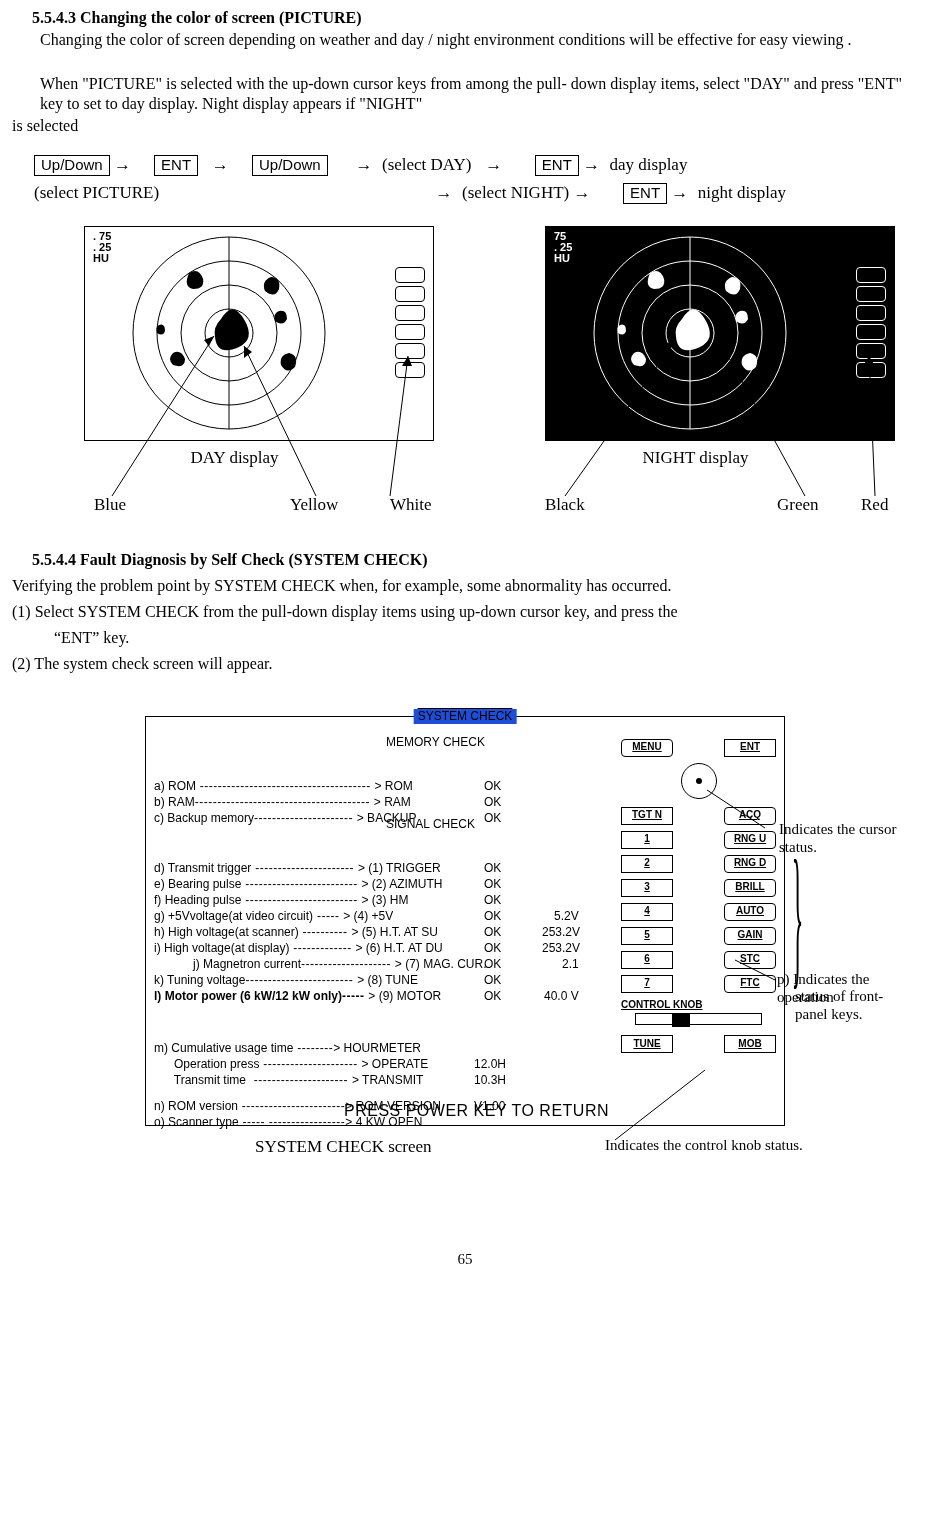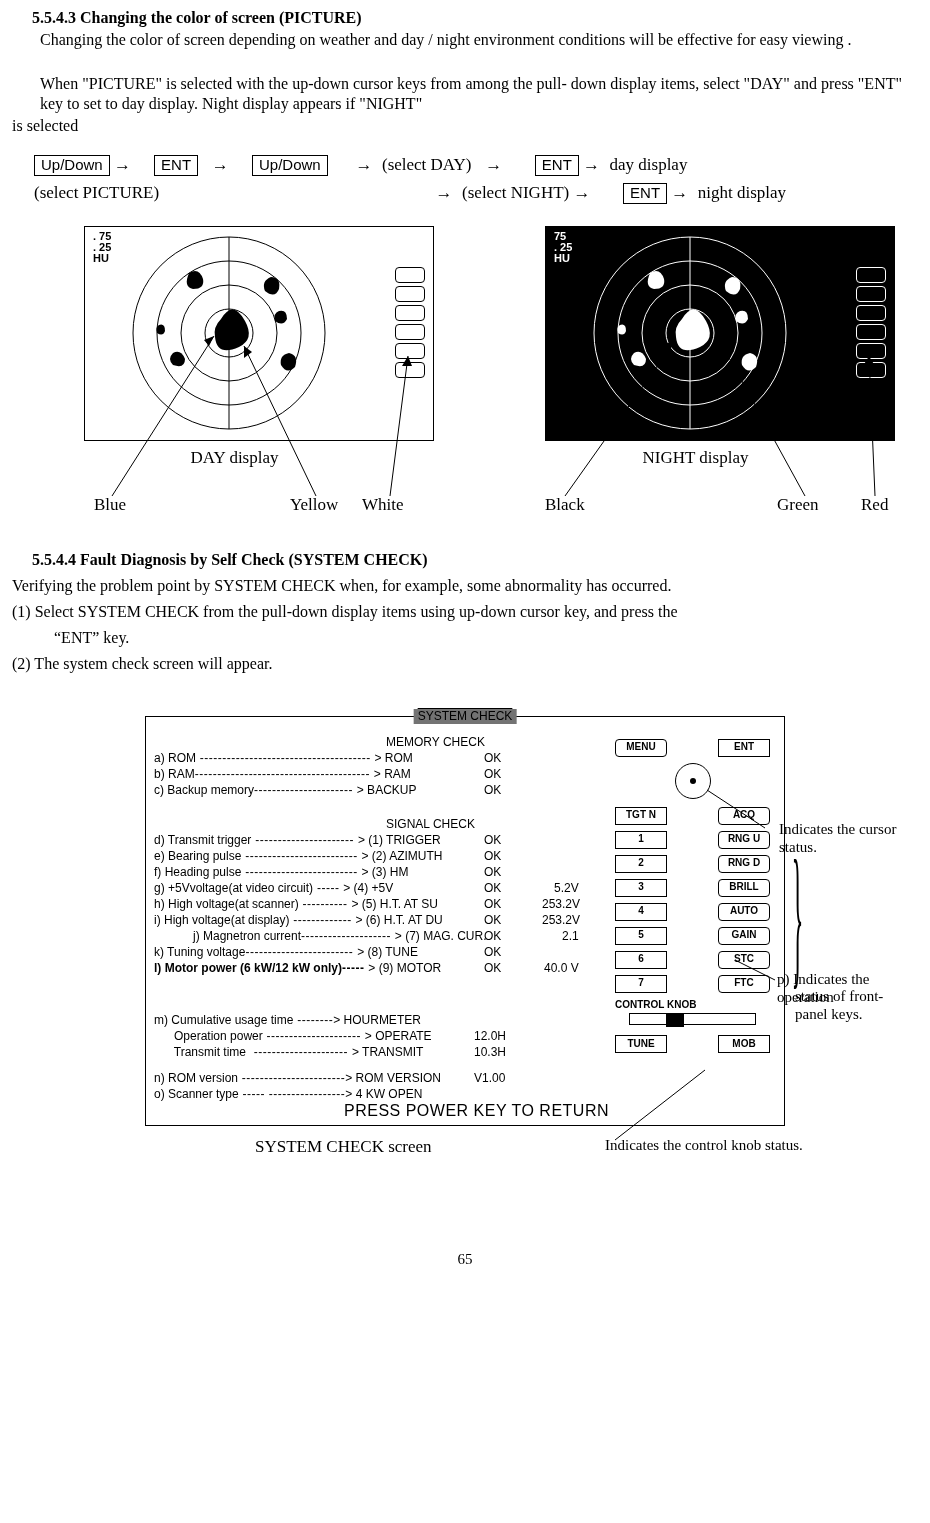--- a/index.html
+++ b/index.html
@@ -35,29 +35,29 @@
   .callouts { position:absolute; top:268px; left:0; width:100%; font-size:17px; }
   .callouts span { position:absolute; }
 
   
   .step { margin:6px 0 6px 2px; }
   .step-sub { margin-left:44px; }
 
   
   .syschk-fig { position:relative; width:900px; height:470px; margin:36px auto 0 auto; font-family:Arial,Helvetica,sans-serif; font-size:12.5px; }
   .syschk-box { position:absolute; left:130px; top:6px; width:640px; height:410px; border:1px solid #000; }
-  .syschk-title { position:absolute; left:50%; top:-8px; transform:translateX(-50%); background:#737373; padding:0 4px; font-size:12px; text-decoration:overline; }
+  .syschk-title { position:absolute; left:50%; top:-8px; transform:translateX(-50%); background:#1d4ed8; padding:0 4px; font-size:12px; text-decoration:overline; }
   .mem-title   { position:absolute; left:240px; top:18px; font-size:12px; }
   .sig-title   { position:absolute; left:240px; top:100px; font-size:12px; }
-  .rowline { position:absolute; left:8px; white-space:pre; font-size:12px; }
+  .rowline { position:absolute; left:8px; white-space:pre; font-size:12px;margin-top:28px; }
   .rowline .dots { letter-spacing:0.5px; }
   .press-return { position:absolute; right:175px; bottom:4px; font-size:16px; letter-spacing:0.5px; }
 
   
-  .panel { position:absolute; right:14px; top:22px; width:155px; height:370px; }
+  .panel { position:absolute; right:8px; top:22px; width:155px; height:370px;text-decoration:underline; }
   .kbtn { width:52px; height:18px; border:1px solid #000; border-radius:4px; font-size:10px; font-weight:bold; display:flex; align-items:center; justify-content:center; background:#fff; }
   .prow { display:flex; justify-content:space-between; margin-bottom:6px; }
   .panel .dial-wrap { display:flex; justify-content:center; margin:4px 0 8px 0;}
   .panel .dial { width:36px; height:36px; border:1px solid #000; border-radius:50%; position:relative; }
   .panel .dial::after{ content:""; position:absolute; width:6px; height:6px; border-radius:50%; background:#000; left:14px; top:14px; }
   .ctl-label { text-align:left; font-size:10px; font-weight:bold; margin-top:0px; }
   .knob-bar { height:12px; border:1px solid #000; margin:2px 14px 10px 14px; position:relative; }
   .knob-bar::after { content:""; position:absolute; left:36px; top:-1px; width:18px; height:14px; background:#000; }
 
   .note { position:absolute; font-family:"Times New Roman",serif; font-size:15px; }
@@ -143,21 +143,21 @@
       <line x1="28" y1="270" x2="130" y2="110" stroke="#000"></line>
       <polygon points="130,110 120,114 125,120" fill="#000"></polygon>
       <line x1="232" y1="270" x2="160" y2="120" stroke="#000"></line>
       <polygon points="160,120 160,132 168,126" fill="#000"></polygon>
       <line x1="306" y1="270" x2="324" y2="130" stroke="#000"></line>
       <polygon points="324,130 318,140 328,140" fill="#000"></polygon>
     </svg>
     <div class="callouts">
       <span style="left:84px;text-align:center;">Blue</span>
       <span style="left:280px;">Yellow</span>
-      <span style="left:352px;">White</span>
+      <span style="left:380px;">White</span>
     </div>
   </div>
 
   <div class="radar-col">
     <div class="screen night">
       <div class="corner-text">
         <span>75</span><br>
         <span>. 25</span><br>
         <span>HU</span>
       </div>
@@ -224,21 +224,21 @@
     <div class="rowline" style="top:132px;"><span>e) Bearing pulse</span><span class="dots"> ------------------------- </span><span>&gt; (2) AZIMUTH</span><span style="position:absolute;left:330px;">OK</span></div>
     <div class="rowline" style="top:148px;"><span>f) Heading pulse</span><span class="dots"> ------------------------- </span><span>&gt; (3) HM</span><span style="position:absolute;left:330px;">OK</span></div>
     <div class="rowline" style="top:164px;"><span>g) +5Vvoltage(at video circuit)</span><span class="dots"> ----- </span><span>&gt; (4) +5V</span><span style="position:absolute;left:330px;">OK</span><span style="position:absolute;left:400px;">5.2V</span></div>
     <div class="rowline" style="top:180px;"><span>h) High voltage(at scanner)</span><span class="dots"> ---------- </span><span>&gt; (5) H.T. AT SU</span><span style="position:absolute;left:330px;">OK</span><span style="position:absolute;left:388px;">253.2V</span></div>
     <div class="rowline" style="top:196px;"><span>i) High voltage(at display)</span><span class="dots"> ------------- </span><span>&gt; (6) H.T. AT DU</span><span style="position:absolute;left:330px;">OK</span><span style="position:absolute;left:388px;">253.2V</span></div>
     <div class="rowline" style="top:212px;padding-left:39px;"><span>j) Magnetron current</span><span class="dots">-------------------- </span><span>&gt; (7) MAG. CUR.</span><span style="position:absolute;left:330px;">OK</span><span style="position:absolute;left:408px;">2.1</span></div>
     <div class="rowline" style="top:228px;"><span>k) Tuning voltage</span><span class="dots">------------------------ </span><span>&gt; (8) TUNE</span><span style="position:absolute;left:330px;">OK</span></div>
     <div class="rowline" style="top:244px; font-weight:bold;"><span>l) Motor power (6 kW/12 kW only)</span><span class="dots">----- </span><span style="font-weight:normal;">&gt; (9) MOTOR</span><span style="position:absolute;left:330px;font-weight:normal;">OK</span><span style="position:absolute;left:390px;font-weight:normal;">40.0 V</span></div>
 
     <div class="rowline" style="top:296px;"><span>m) Cumulative usage time</span><span class="dots"> --------</span><span>&gt; HOURMETER</span></div>
-    <div class="rowline" style="top:312px;"><span>      Operation power</span><span class="dots"> --------------------- </span><span>&gt; OPERATE</span><span style="position:absolute;left:320px;">12.0H</span></div>
+    <div class="rowline" style="top:312px;"><span>      Operation press</span><span class="dots"> --------------------- </span><span>&gt; OPERATE</span><span style="position:absolute;left:320px;">12.0H</span></div>
     <div class="rowline" style="top:328px;"><span>      Transmit time</span><span class="dots">  --------------------- </span><span>&gt; TRANSMIT</span><span style="position:absolute;left:320px;">10.3H</span></div>
     <div class="rowline" style="top:354px;"><span>n) ROM version</span><span class="dots"> -----------------------</span><span>&gt; ROM VERSION</span><span style="position:absolute;left:320px;">V1.00</span></div>
     <div class="rowline" style="top:370px;"><span>o) Scanner type</span><span class="dots"> ----- -----------------</span><span>&gt; 4 KW OPEN</span></div>
 
     <div class="press-return">PRESS POWER KEY TO RETURN</div>
 
     <div class="panel">
       <div class="prow">
           <div class="kbtn">MENU</div>
           <div class="kbtn" style="border-radius:0;">ENT</div>

